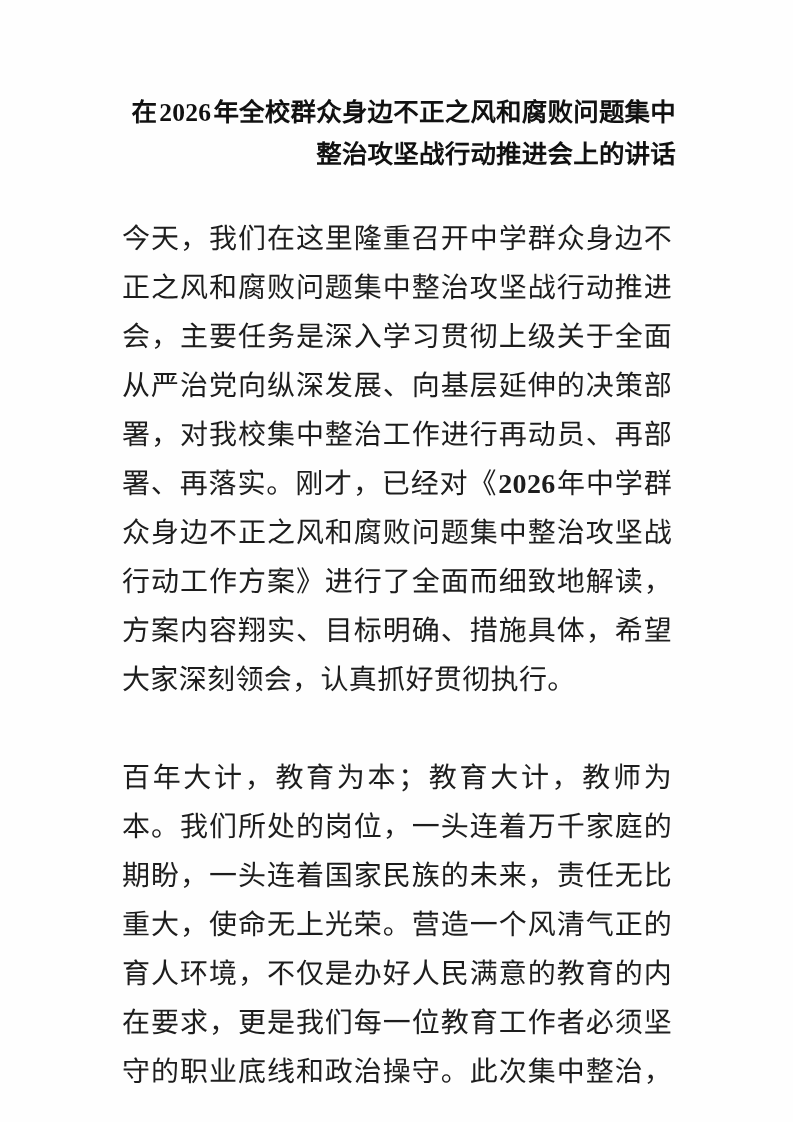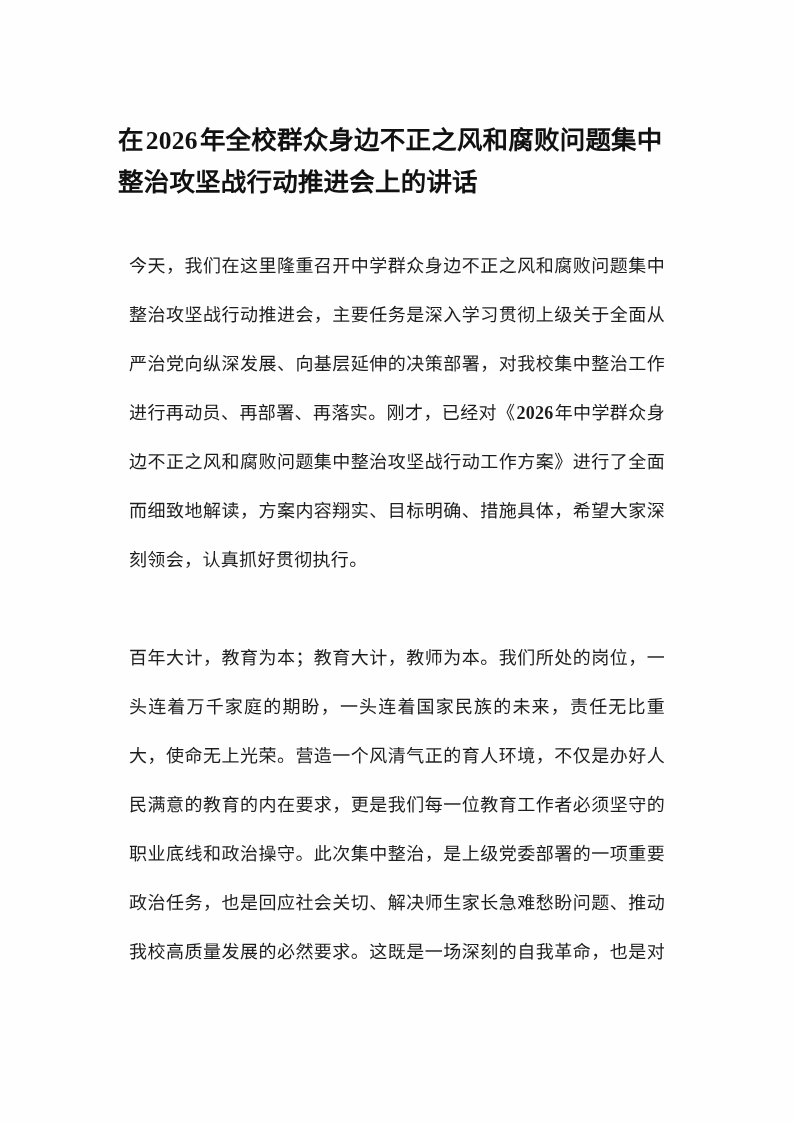--- a/index.html
+++ b/index.html
@@ -29,43 +29,43 @@
   .page-inner {
     position: absolute;
     left: 118px;
     top: 0;
     width: 558px;
   }
 
   
   .doc-title {
     margin: 0;
-    padding-top: 120px;
-    text-align: left;
+    padding-top: 92px;
+    text-align: right;
     font-size: 25.5px;
     line-height: 42px;
     font-weight: 700;
     letter-spacing: 0.2px;
     color: #111111;
     text-indent: 0;
   }
   .doc-title .num {
     font-weight: 800;
     letter-spacing: 0.3px;
     padding: 0 2px;
   }
 
   
   .body-block {
     margin-top: 38px;
   }
 
   p.para {
-    margin: 11px;
-    font-size: 18px;
+    margin: 4px;
+    font-size: 28px;
     line-height: 49px;
     text-align: justify;
     text-justify: inter-ideograph;
     letter-spacing: 0.35px;
     color: #1d1d1d;
     word-break: break-all;
     font-family: Liberation Serif, serif;
   }
 
   p.salutation {

